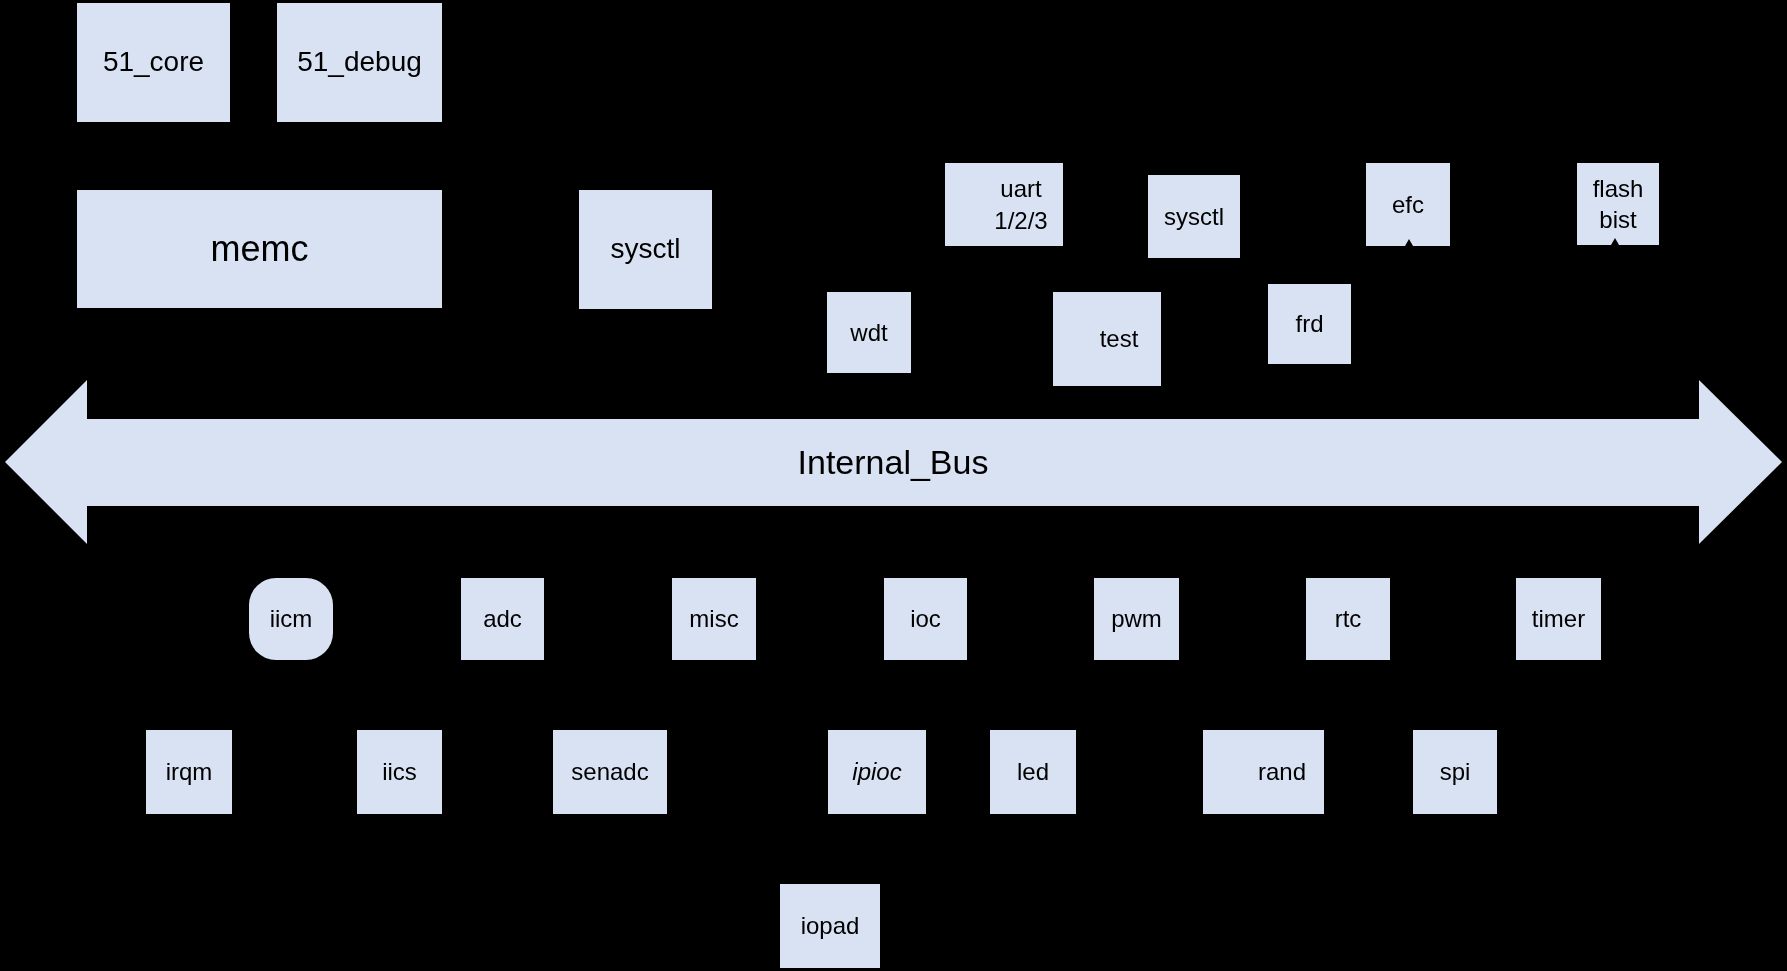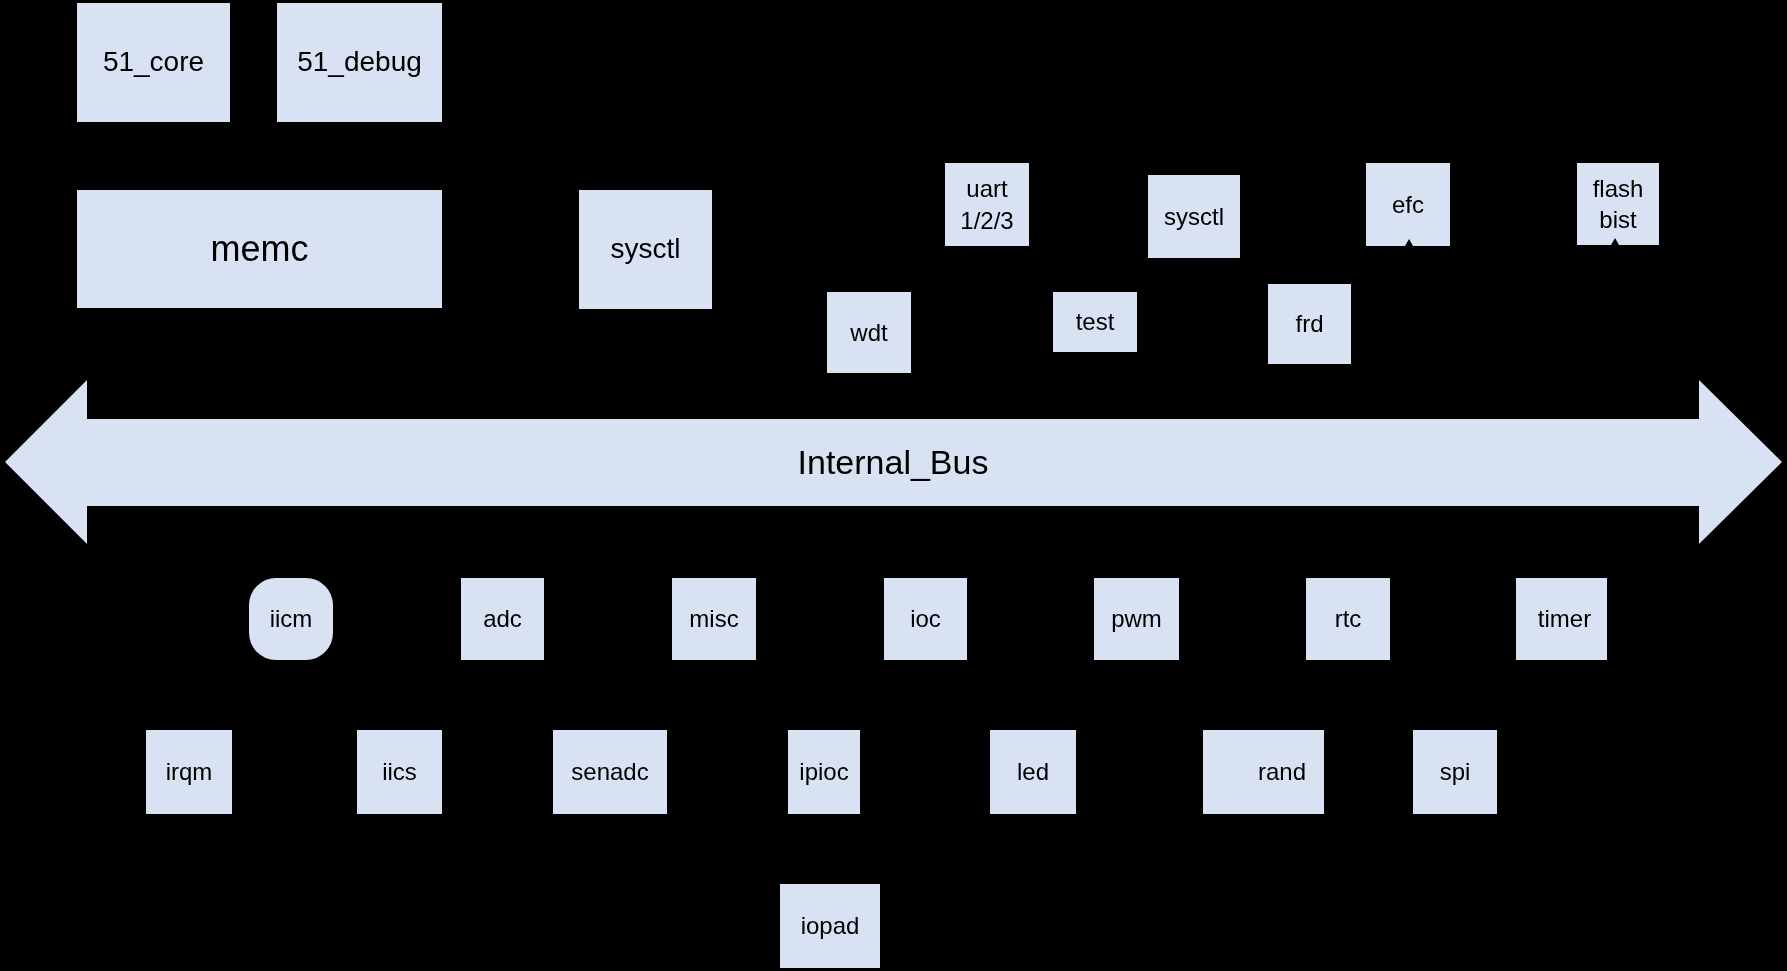--- a/index.html
+++ b/index.html
@@ -26,27 +26,27 @@
     white-space:pre-line;
     color:var(--text);
   }
   
   .b-core51   {left:77px;  top:3px;   width:153px; height:119px; font-size:28px;}
   .b-debug51  {left:277px; top:3px;   width:165px; height:119px; font-size:28px;}
   
   .b-memc     {left:77px;  top:190px; width:365px; height:118px; font-size:36px;}
   .b-rambist  {left:579px; top:190px; width:133px; height:119px; font-size:28px;}
   
-  .b-uart     {left:945px;  top:163px; width:84px; height:83px;}
+  .b-uart     {left:945px;  top:163px; width:84px; height:83px;padding-left:34px;}
   .b-sysctl   {left:1148px; top:163px; width:92px; height:83px;margin-top:12px;}
   .b-efc      {left:1366px; top:163px; width:84px; height:83px;}
   .b-flashbist{left:1577px; top:163px; width:82px; height:82px;}
   
   .b-wdt      {left:827px;  top:292px; width:84px; height:81px;}
-  .b-test     {left:1053px; top:292px; width:84px; height:60px;}
+  .b-test     {left:1053px; top:292px; width:84px; height:94px;padding-left:24px;}
   .b-frd      {left:1268px; top:284px; width:83px; height:80px;}
   
   .bus-shaft{
     position:absolute;
     left:87px; top:419px; width:1612px; height:87px;
     background:var(--fill);
     display:flex;align-items:center;justify-content:center;
     font-size:34px;
   }
   .bus-head{
@@ -63,26 +63,26 @@
     left:1699px;
     border-left:83px solid var(--fill);
   }
   
   .b-iicm  {left:249px;  top:578px; width:84px; height:82px;border-radius:27px;}
   .b-adc   {left:461px;  top:578px; width:83px; height:82px;}
   .b-misc  {left:672px;  top:578px; width:84px; height:82px;}
   .b-ioc   {left:884px;  top:578px; width:83px; height:82px;}
   .b-pwm   {left:1094px; top:578px; width:85px; height:82px;}
   .b-rtc   {left:1306px; top:578px; width:84px; height:82px;}
-  .b-timer {left:1516px; top:578px; width:85px; height:82px;padding-left:6px;}
+  .b-timer {left:1516px; top:578px; width:85px; height:82px;}
   
   .b-irqm  {left:146px;  top:730px; width:86px;  height:84px;}
   .b-iics  {left:357px;  top:730px; width:85px;  height:84px;}
   .b-senadc{left:553px;  top:730px; width:114px; height:84px;}
-  .b-ipioc {left:788px;  top:730px; width:72px;  height:84px;}
+  .b-ipioc {left:828px;  top:730px; width:98px;  height:84px;font-style:italic;}
   .b-led   {left:990px;  top:730px; width:86px;  height:84px;}
   .b-rand  {left:1203px; top:730px; width:84px;  height:84px;padding-left:37px;}
   .b-spi   {left:1413px; top:730px; width:84px;  height:84px;}
   
   .b-iopad {left:780px;  top:884px; width:100px; height:84px;}
   
   .tick{
     position:absolute;
     width:0;height:0;
     border-left:4px solid transparent;

